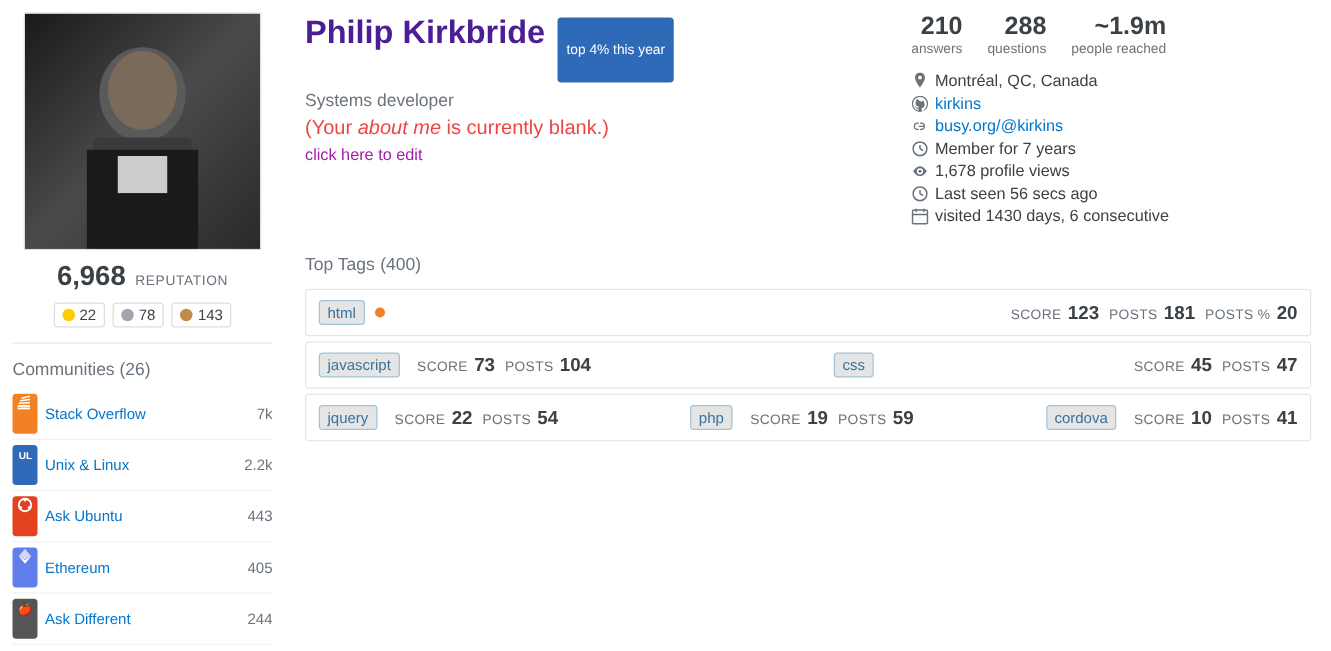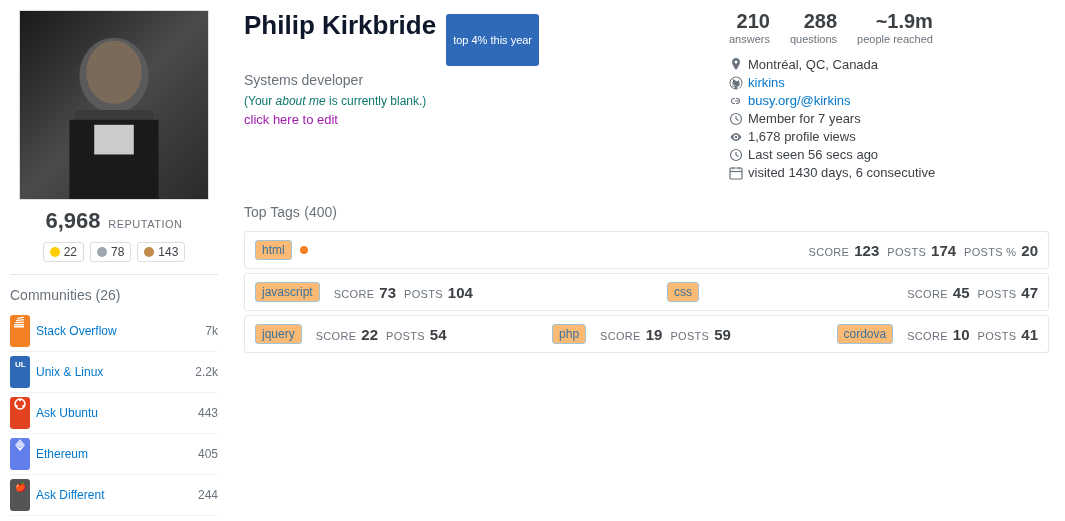--- a/index.html
+++ b/index.html
@@ -37,26 +37,26 @@
     .eth-icon { background: #627eea; }
     .ad-icon { background: #555; }
 
     .community-name { flex: 1; color: #0077cc; font-size: 12px; }
     .community-score { color: #6a737c; font-size: 12px; margin-left: auto; }
 
     
     .main { flex: 1; padding: 10px 16px; }
 
     .profile-header { display: flex; align-items: flex-start; margin-bottom: 6px; }
-    .profile-name { font-size: 26px; font-weight: bold; color: #0f172a; margin-right: 10px; }
+    .profile-name { font-size: 26px; font-weight: bold; color: #4c1d95; margin-right: 10px; }
     .top-badge { background: #2f6ab9; color: #fff; font-size: 11px; padding: 20px 7px; border-radius: 3px; white-space: nowrap; margin-top: 4px; }
 
     .profile-title { color: #6a737c; font-size: 14px; margin-bottom: 6px; }
 
-    .about-blank { color: #0f766e; font-size: 12px; margin-bottom: 4px; }
+    .about-blank { color: #ef4444; font-size: 16px; margin-bottom: 4px; }
     .about-blank em { font-style: italic; }
 
     .edit-link { color: #a21caf; font-size: 13px; text-decoration: none; cursor: pointer; text-align: right; }
 
     
     .stats-row { display: flex; gap: 20px; margin-bottom: 12px; }
     .stat-item { text-align: right; }
     .stat-number { font-size: 20px; font-weight: bold; color: #3c4146; }
     .stat-label { font-size: 11px; color: #6a737c; }
 
@@ -71,21 +71,21 @@
     .top-left { flex: 1; }
     .top-right { flex-shrink: 0; width: 320px; }
 
     
     .tags-section { }
     .tags-header { font-size: 16px; font-weight: bold; color: #3c4146; margin-bottom: 10px; }
     .tags-header span { color: #6a737c; font-weight: normal; font-size: 14px; }
 
     .tag-row { border: 1px solid #e4e6e8; border-radius: 3px; margin-bottom: 4px; padding: 8px 10px; display: flex; align-items: center; }
 
-    .tag { display: inline-block; background: #fdba74; color: #39739d; border: 1px solid #a2c4d9; border-radius: 3px; padding: 2px 6px; font-size: 12px; margin-right: 6px; }
+    .tag { display: inline-block; background: #e5e5e5; color: #39739d; border: 1px solid #a2c4d9; border-radius: 3px; padding: 2px 6px; font-size: 12px; margin-right: 6px; }
 
     .tag-dot { width: 8px; height: 8px; border-radius: 50%; background: #f48024; display: inline-block; margin-left: 2px; }
 
     .tag-stat-label { color: #6a737c; font-size: 11px; text-transform: uppercase; letter-spacing: 0.3px; }
     .tag-stat-value { font-size: 15px; font-weight: bold; color: #3c4146; margin-left: 3px; }
     .tag-stat-group { display: flex; align-items: baseline; gap: 2px; margin-left: 8px; }
 
     .spacer { flex: 1; }
 
     .tag-row-inner { display: flex; align-items: center; width: 100%; }
@@ -334,21 +334,21 @@
         <div class="tag-row-inner">
           <span class="tag">html</span>
           <span class="tag-dot"></span>
           <span class="spacer"></span>
           <div class="tag-stat-group">
             <span class="tag-stat-label">SCORE</span>
             <span class="tag-stat-value">123</span>
           </div>
           <div class="tag-stat-group">
             <span class="tag-stat-label">POSTS</span>
-            <span class="tag-stat-value">174</span>
+            <span class="tag-stat-value">181</span>
           </div>
           <div class="tag-stat-group">
             <span class="tag-stat-label">POSTS %</span>
             <span class="tag-stat-value">20</span>
           </div>
         </div>
       </div>
 
       <div class="tag-row">
         <div class="tag-row-inner">

